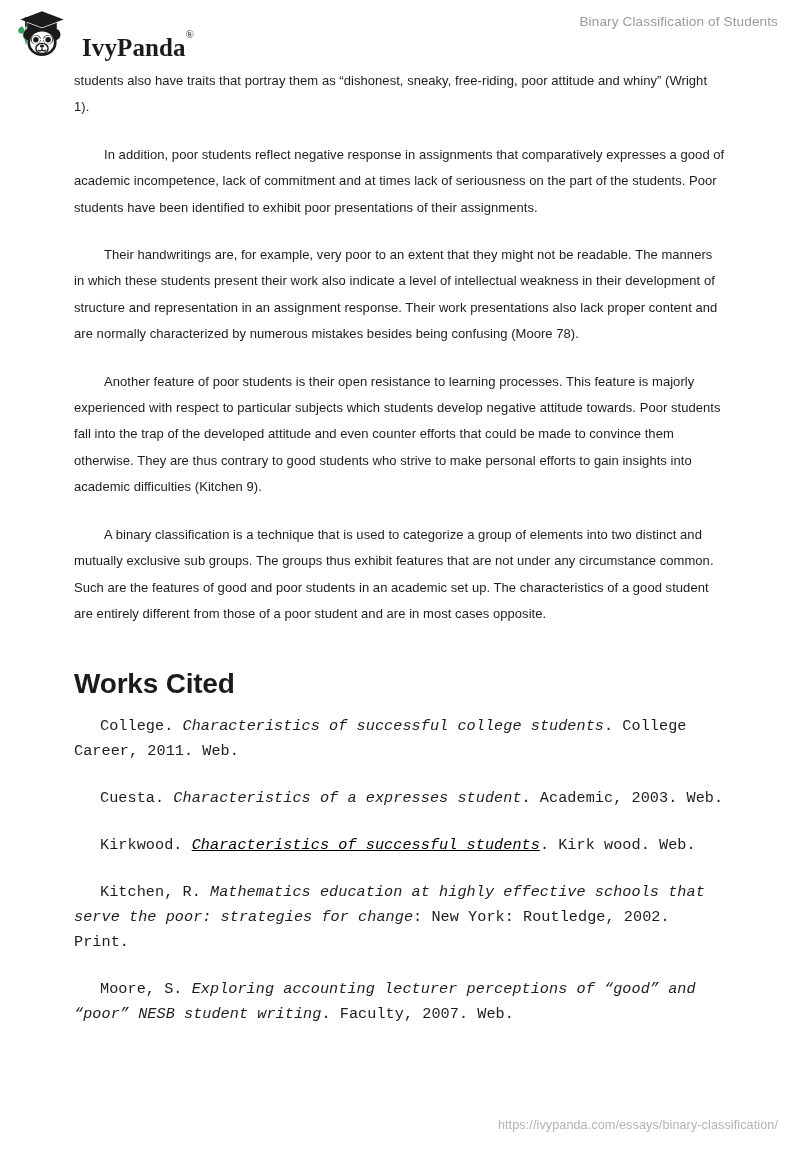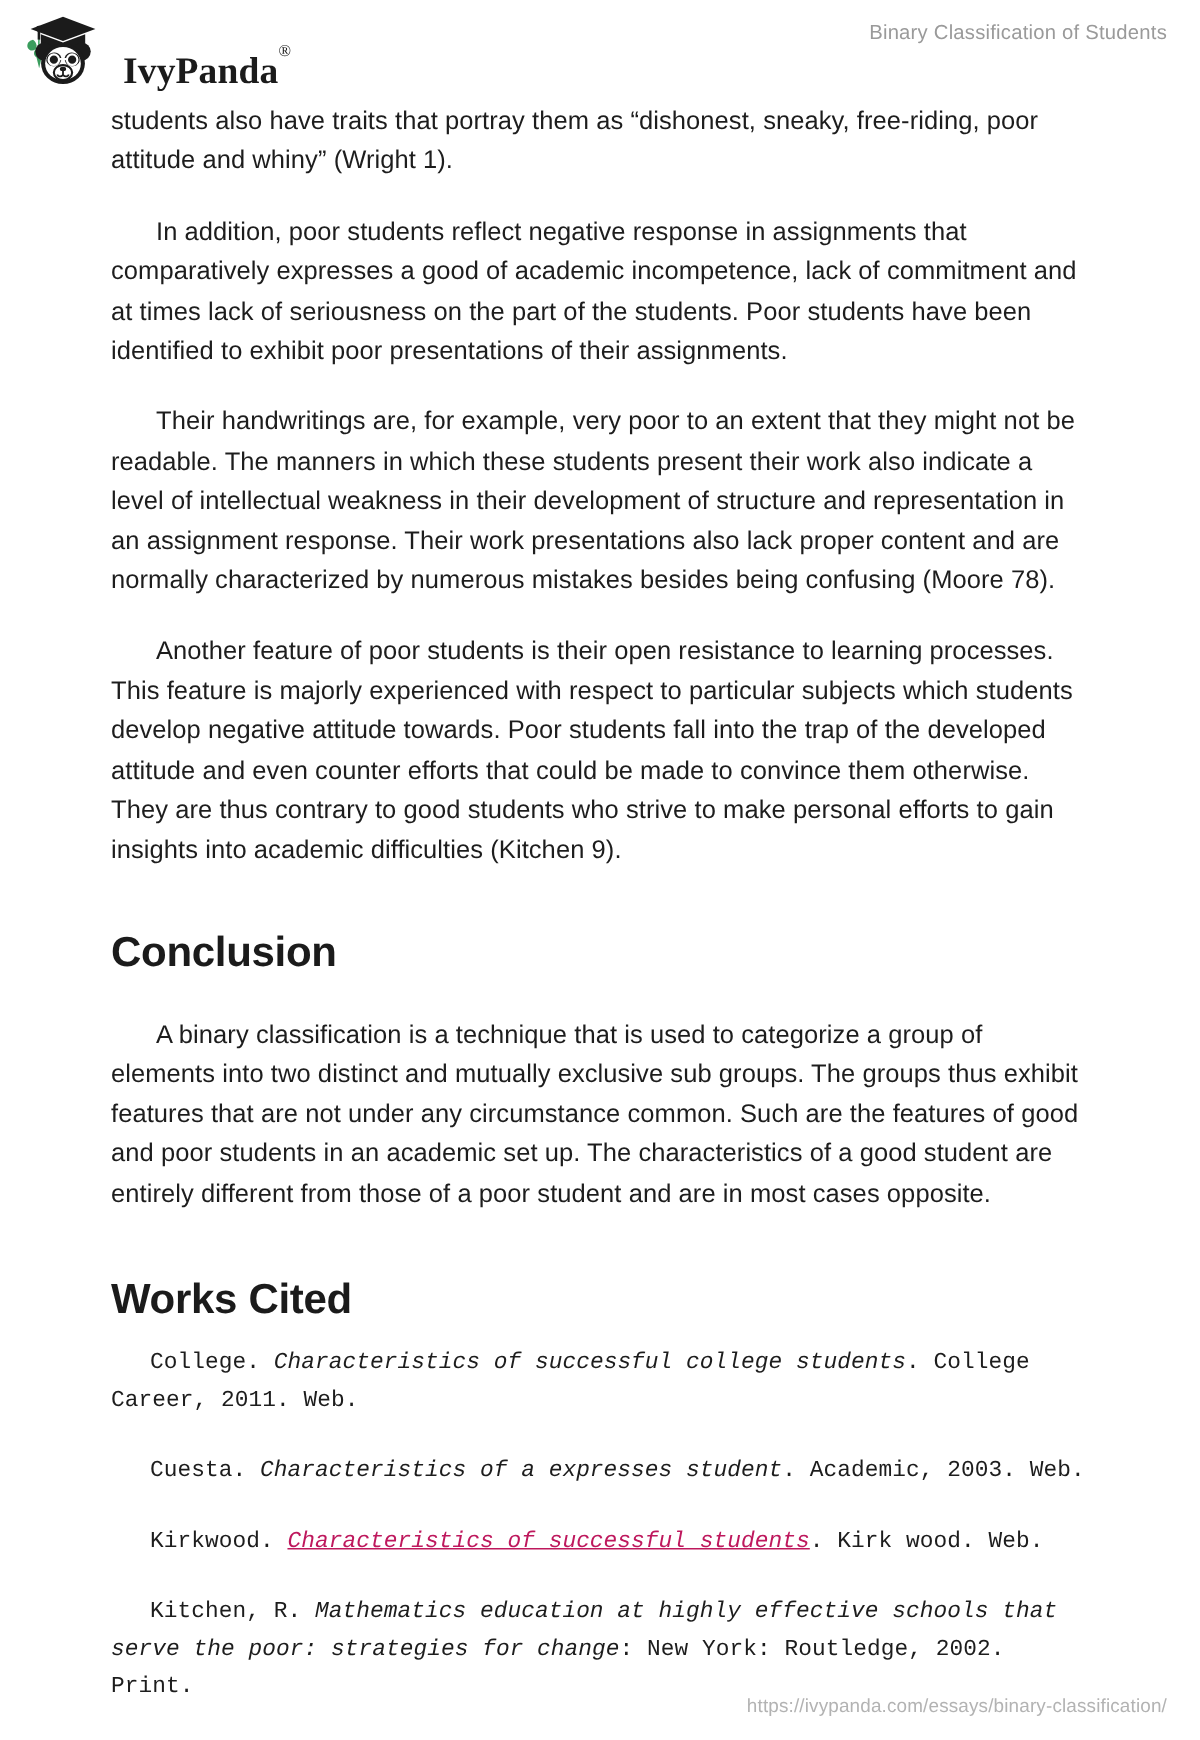--- a/index.html
+++ b/index.html
@@ -67,21 +67,21 @@
 
   
   .content {
     position: absolute;
     top: 68px;
     left: 74px;
     width: 652px;
   }
   p.body-par {
     margin: 0 0 21px 0;
-    font-size: 17px;
+    font-size: 13px;
     line-height: 26.4px;
     color: #1d1d1d;
     text-align: left;
     letter-spacing: 0.05px;
   }
   p.body-par.indent {
     text-indent: 30px;
   }
   h2.section-heading {
     margin: 0;
@@ -106,37 +106,37 @@
     line-height: 25px;
     color: #1d1d1d;
     text-indent: 26px;
     padding-left: 0;
     letter-spacing: 0.05px;
     font-family: Liberation Mono, monospace;
   }
   li.citation:last-child { margin-bottom: 0; }
   li.citation i { font-style: italic; }
   li.citation a.cite-link {
-    color: #be185d;
+    color: #000000;
     text-decoration: underline;
     font-style: italic;
   }
 
   
   .page-footer {
     position: absolute;
     left: 0;
     bottom: 0;
     width: 800px;
     height: 42px;
   }
   .footer-url {
     position: absolute;
     right: 22px;
-    top: 12px;
+    top: 0;
     font-size: 12.6px;
     color: #b3b3b3;
     white-space: nowrap;
     text-decoration: none;
     letter-spacing: 0.1px;
   }
 </style>
 </head>
 <body>
 
@@ -191,21 +191,20 @@
 <main class="content">
 
   <p class="body-par">students also have traits that portray them as “dishonest, sneaky, free-riding, poor attitude and whiny” (Wright 1).</p>
 
   <p class="body-par indent">In addition, poor students reflect negative response in assignments that comparatively expresses a good of academic incompetence, lack of commitment and at times lack of seriousness on the part of the students. Poor students have been identified to exhibit poor presentations of their assignments.</p>
 
   <p class="body-par indent">Their handwritings are, for example, very poor to an extent that they might not be readable. The manners in which these students present their work also indicate a level of intellectual weakness in their development of structure and representation in an assignment response. Their work presentations also lack proper content and are normally characterized by numerous mistakes besides being confusing (Moore 78).</p>
 
   <p class="body-par indent">Another feature of poor students is their open resistance to learning processes. This feature is majorly experienced with respect to particular subjects which students develop negative attitude towards. Poor students fall into the trap of the developed attitude and even counter efforts that could be made to convince them otherwise. They are thus contrary to good students who strive to make personal efforts to gain insights into academic difficulties (Kitchen 9).</p>
 
-  <h2 class="section-heading conclusion-heading">Conclusion</h2>
 
   <p class="body-par indent">A binary classification is a technique that is used to categorize a group of elements into two distinct and mutually exclusive sub groups. The groups thus exhibit features that are not under any circumstance common. Such are the features of good and poor students in an academic set up. The characteristics of a good student are entirely different from those of a poor student and are in most cases opposite.</p>
 
   <h2 class="section-heading works-heading">Works Cited</h2>
 
   <ul class="citation-list">
     <li class="citation">
       <span>College. </span><i>Characteristics of successful college students</i><span>. College Career, 2011. Web.</span>
     </li>
     <li class="citation">

